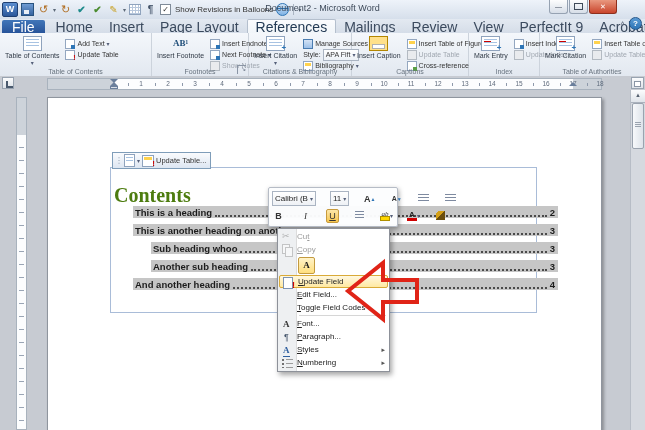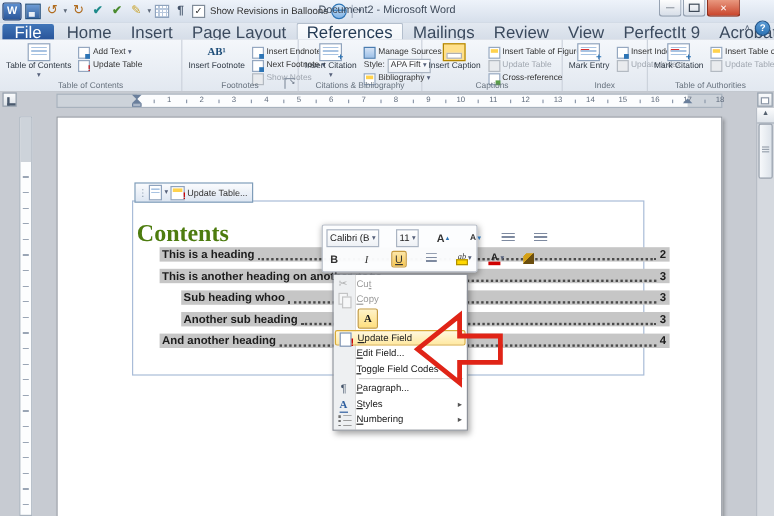--- a/index.html
+++ b/index.html
@@ -525,20 +525,24 @@
       <div class="menu-row item">
         <span class="mi no-icon"></span>
         <span class="mlabel"><u>E</u>dit Field...</span>
       </div>
       <div class="menu-row item">
         <span class="mi no-icon"></span>
         <span class="mlabel"><u>T</u>oggle Field Codes</span>
       </div>
       <div class="menu-sep"></div>
       <div class="menu-row item">
+        <span class="mi font-icon"></span>
+        <span class="mlabel"><u>F</u>ont...</span>
+      </div>
+      <div class="menu-row item">
         <span class="mi paragraph-icon"></span>
         <span class="mlabel"><u>P</u>aragraph...</span>
       </div>
       <div class="menu-row item">
         <span class="mi styles-icon"></span>
         <span class="mlabel"><u>S</u>tyles</span>
         <span class="subarrow">▸</span>
       </div>
       <div class="menu-row item">
         <span class="mi numbering-icon"></span>

